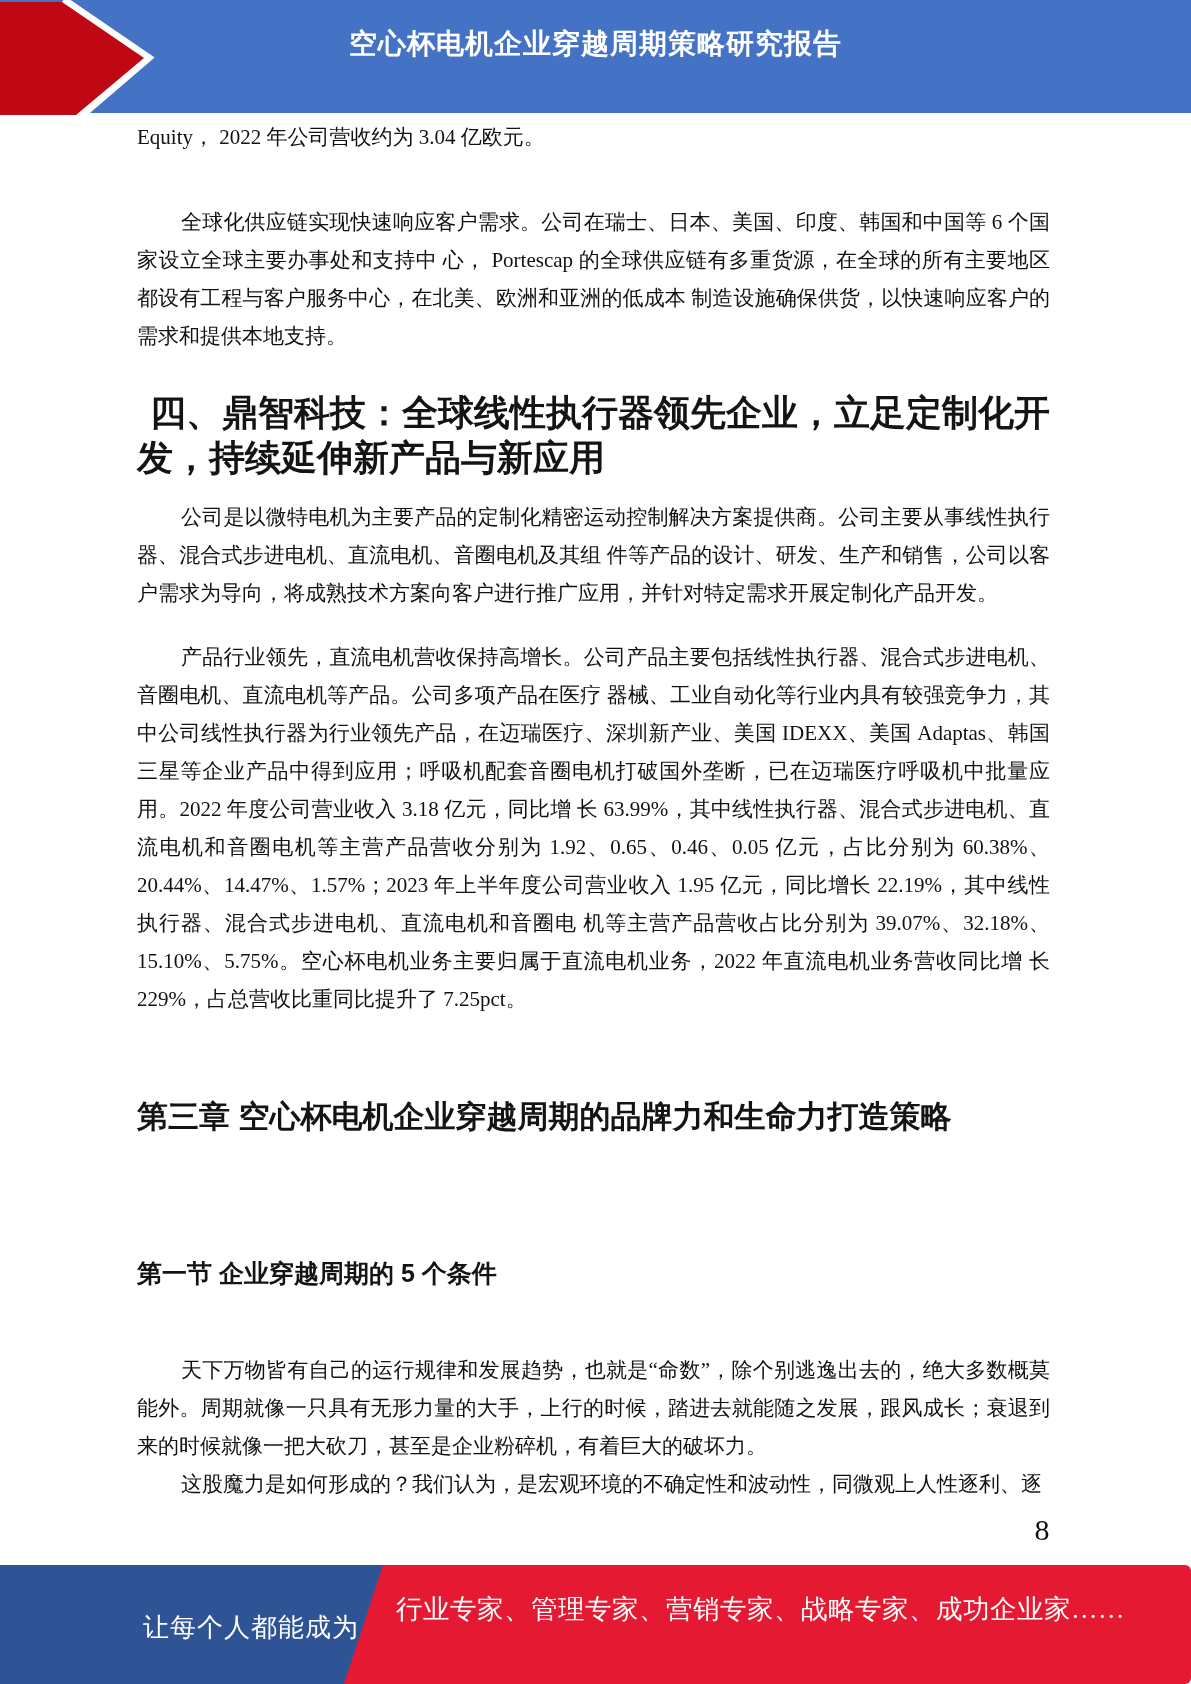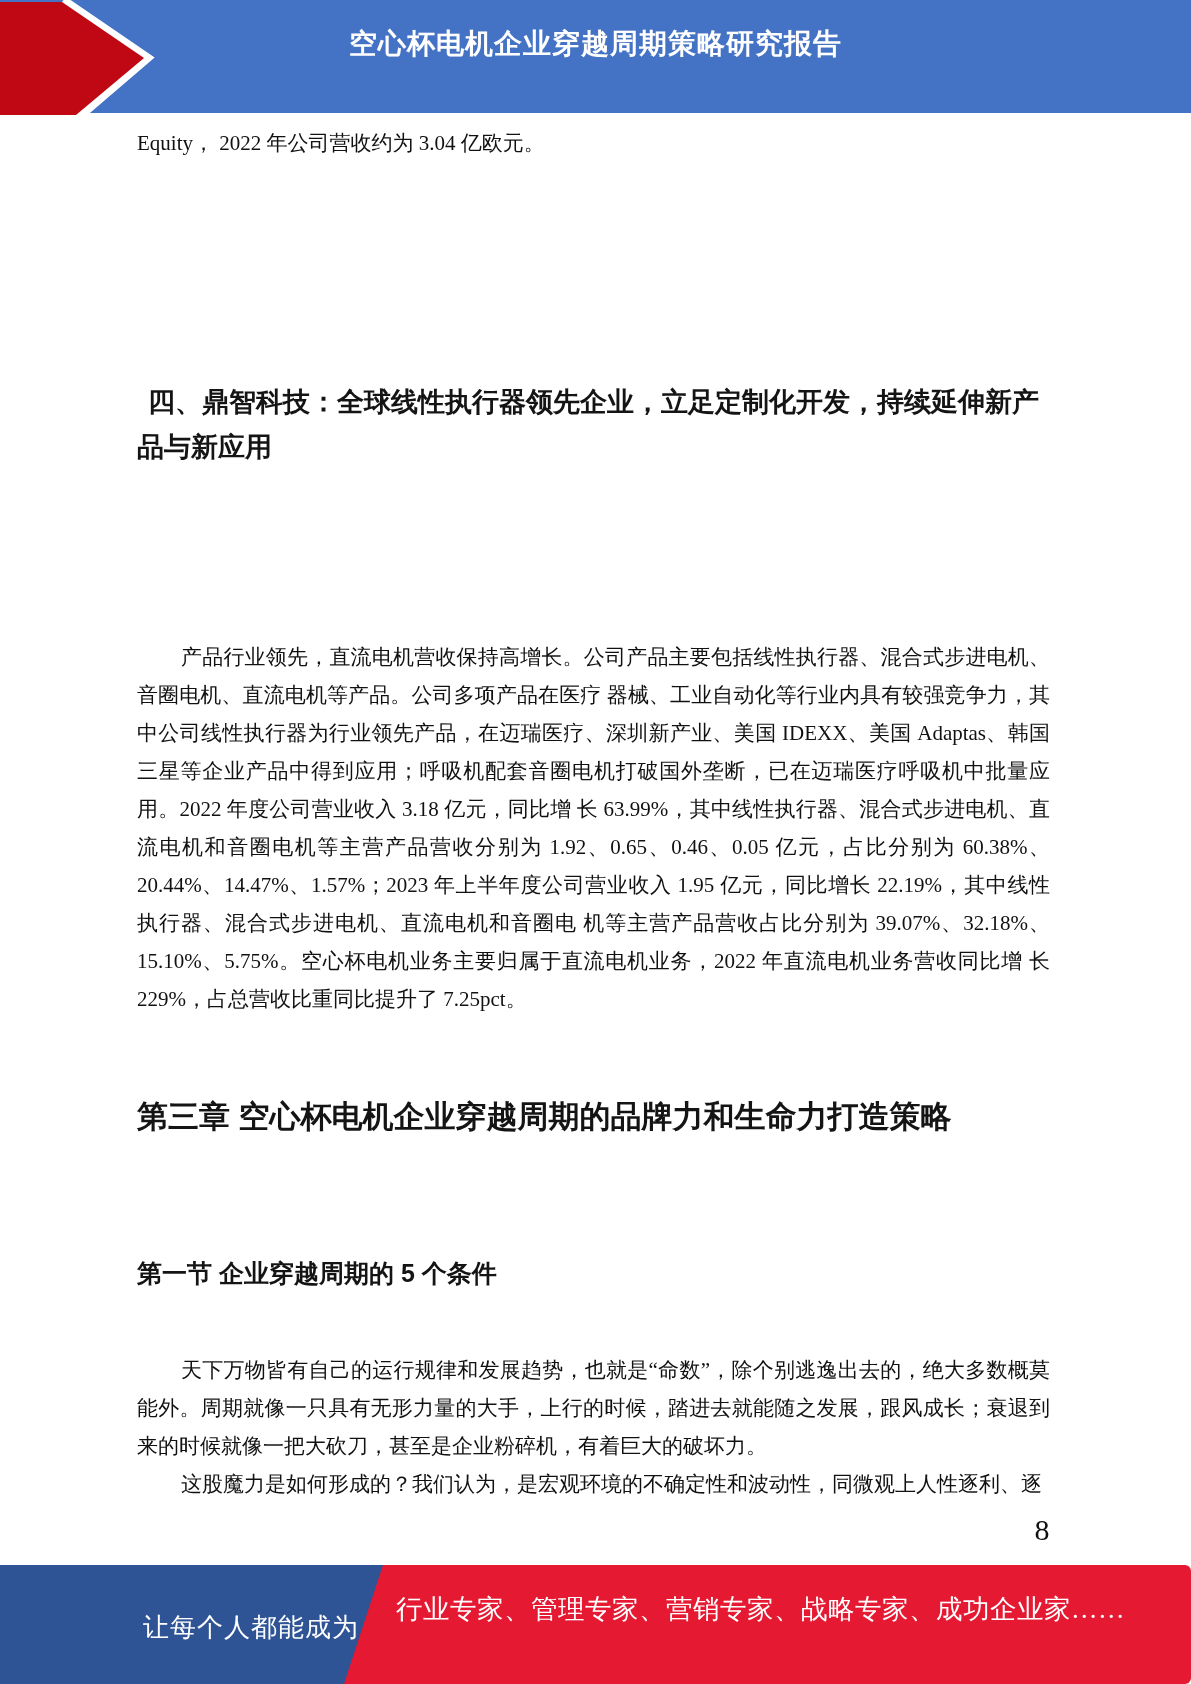--- a/index.html
+++ b/index.html
@@ -37,34 +37,34 @@
   
   .blk{
     position:absolute;left:137px;width:913px;
     font-size:21px;line-height:38px;
     text-align:justify;text-align-last:left;
     color:#111111;
   }
   .indent{text-indent:44px;}
   .h-sub{
     font-family:"Liberation Sans","DejaVu Sans",sans-serif;
-    font-weight:bold;font-size:27px;line-height:45px;
-    text-align:center;color:#141414;
+    font-weight:bold;font-size:36px;line-height:45px;
+    text-align:right;color:#141414;margin-top:10px;
   }
   .h-chapter{
     font-family:"Liberation Sans","DejaVu Sans",sans-serif;
     font-weight:bold;font-size:31px;line-height:46px;
     text-align:left;color:#141414;
   }
   .h-section{
     font-family:"Liberation Sans","DejaVu Sans",sans-serif;
     font-weight:bold;font-size:25px;line-height:36px;
     text-align:left;color:#141414;
   }
-  .p-equity{top:124px;}
+  .p-equity{top:118px;}
   .p-supply{top:203px;}
   .h-dingzhi{top:380px;}
   .p-company{top:498px;}
   .p-products{top:638px;}
   .h-chap3{top:1094px;text-align:center;}
   .h-sec1{top:1255px;}
   .p-fate{top:1351px;}
   .p-magic{top:1465px;}
   .page-num{
     position:absolute;top:1510px;left:1012px;width:60px;
@@ -98,23 +98,25 @@
   <div class="header-band">
     <div class="header-title">空心杯电机企业穿越周期策略研究报告</div>
   </div>
   <svg class="header-arrow" viewBox="0 0 170 126" xmlns="http://www.w3.org/2000/svg" aria-hidden="true">
     <polyline points="62,2 144,58 74,118" fill="none" stroke="#ffffff" stroke-width="13"></polyline>
     <polygon points="0,2 62,2 144,58 76,115 0,115" fill="var(--arrow-red)"></polygon>
   </svg>
 
   <p class="blk p-equity">Equity， 2022 年公司营收约为 3.04 亿欧元。</p>
 
+  <p class="blk indent p-supply">全球化供应链实现快速响应客户需求。公司在瑞士、日本、美国、印度、韩国和中国等 6 个国家设立全球主要办事处和支持中 心， Portescap 的全球供应链有多重货源，在全球的所有主要地区都设有工程与客户服务中心，在北美、欧洲和亚洲的低成本 制造设施确保供货，以快速响应客户的需求和提供本地支持。</p>
 
   <h2 class="blk h-sub h-dingzhi">四、鼎智科技：全球线性执行器领先企业，立足定制化开发，持续延伸新产品与新应用</h2>
 
+  <p class="blk indent p-company">公司是以微特电机为主要产品的定制化精密运动控制解决方案提供商。公司主要从事线性执行器、混合式步进电机、直流电机、音圈电机及其组 件等产品的设计、研发、生产和销售，公司以客户需求为导向，将成熟技术方案向客户进行推广应用，并针对特定需求开展定制化产品开发。</p>
 
   <p class="blk indent p-products">产品行业领先，直流电机营收保持高增长。公司产品主要包括线性执行器、混合式步进电机、音圈电机、直流电机等产品。公司多项产品在医疗 器械、工业自动化等行业内具有较强竞争力，其中公司线性执行器为行业领先产品，在迈瑞医疗、深圳新产业、美国 IDEXX、美国 Adaptas、韩国三星等企业产品中得到应用；呼吸机配套音圈电机打破国外垄断，已在迈瑞医疗呼吸机中批量应用。2022 年度公司营业收入 3.18 亿元，同比增 长 63.99%，其中线性执行器、混合式步进电机、直流电机和音圈电机等主营产品营收分别为 1.92、0.65、0.46、0.05 亿元，占比分别为 60.38%、20.44%、14.47%、1.57%；2023 年上半年度公司营业收入 1.95 亿元，同比增长 22.19%，其中线性执行器、混合式步进电机、直流电机和音圈电 机等主营产品营收占比分别为 39.07%、32.18%、15.10%、5.75%。空心杯电机业务主要归属于直流电机业务，2022 年直流电机业务营收同比增 长 229%，占总营收比重同比提升了 7.25pct。</p>
 
   <h1 class="blk h-chapter h-chap3">第三章 空心杯电机企业穿越周期的品牌力和生命力打造策略</h1>
 
   <h3 class="blk h-section h-sec1">第一节 企业穿越周期的 5 个条件</h3>
 
   <p class="blk indent p-magic">这股魔力是如何形成的？我们认为，是宏观环境的不确定性和波动性，同微观上人性逐利、逐</p>
 
   <p class="blk indent p-fate">天下万物皆有自己的运行规律和发展趋势，也就是“命数”，除个别逃逸出去的，绝大多数概莫能外。周期就像一只具有无形力量的大手，上行的时候，踏进去就能随之发展，跟风成长；衰退到来的时候就像一把大砍刀，甚至是企业粉碎机，有着巨大的破坏力。</p>

